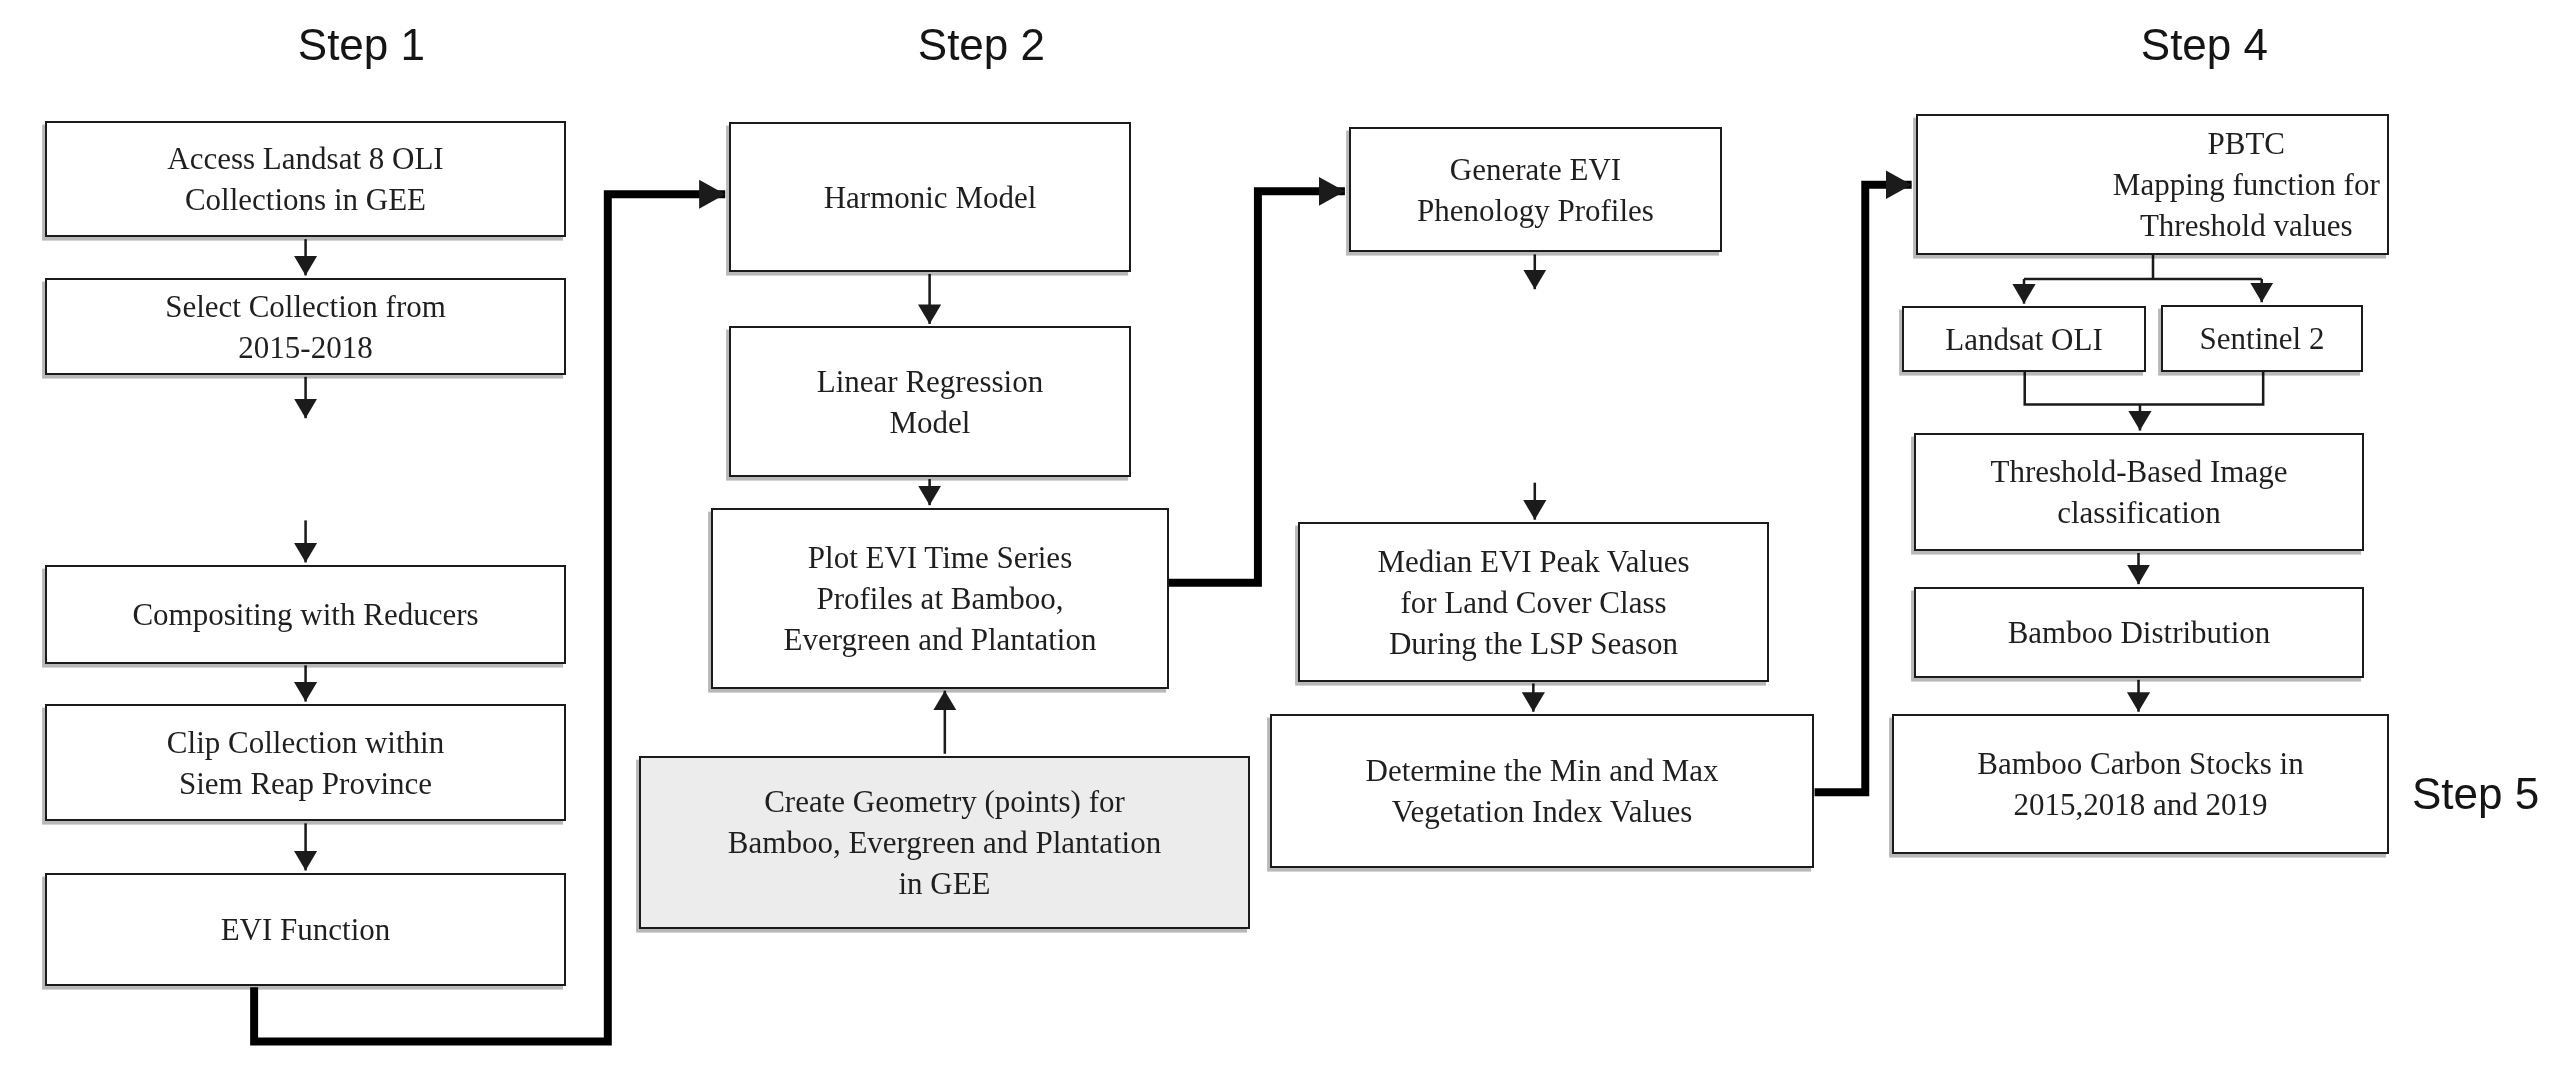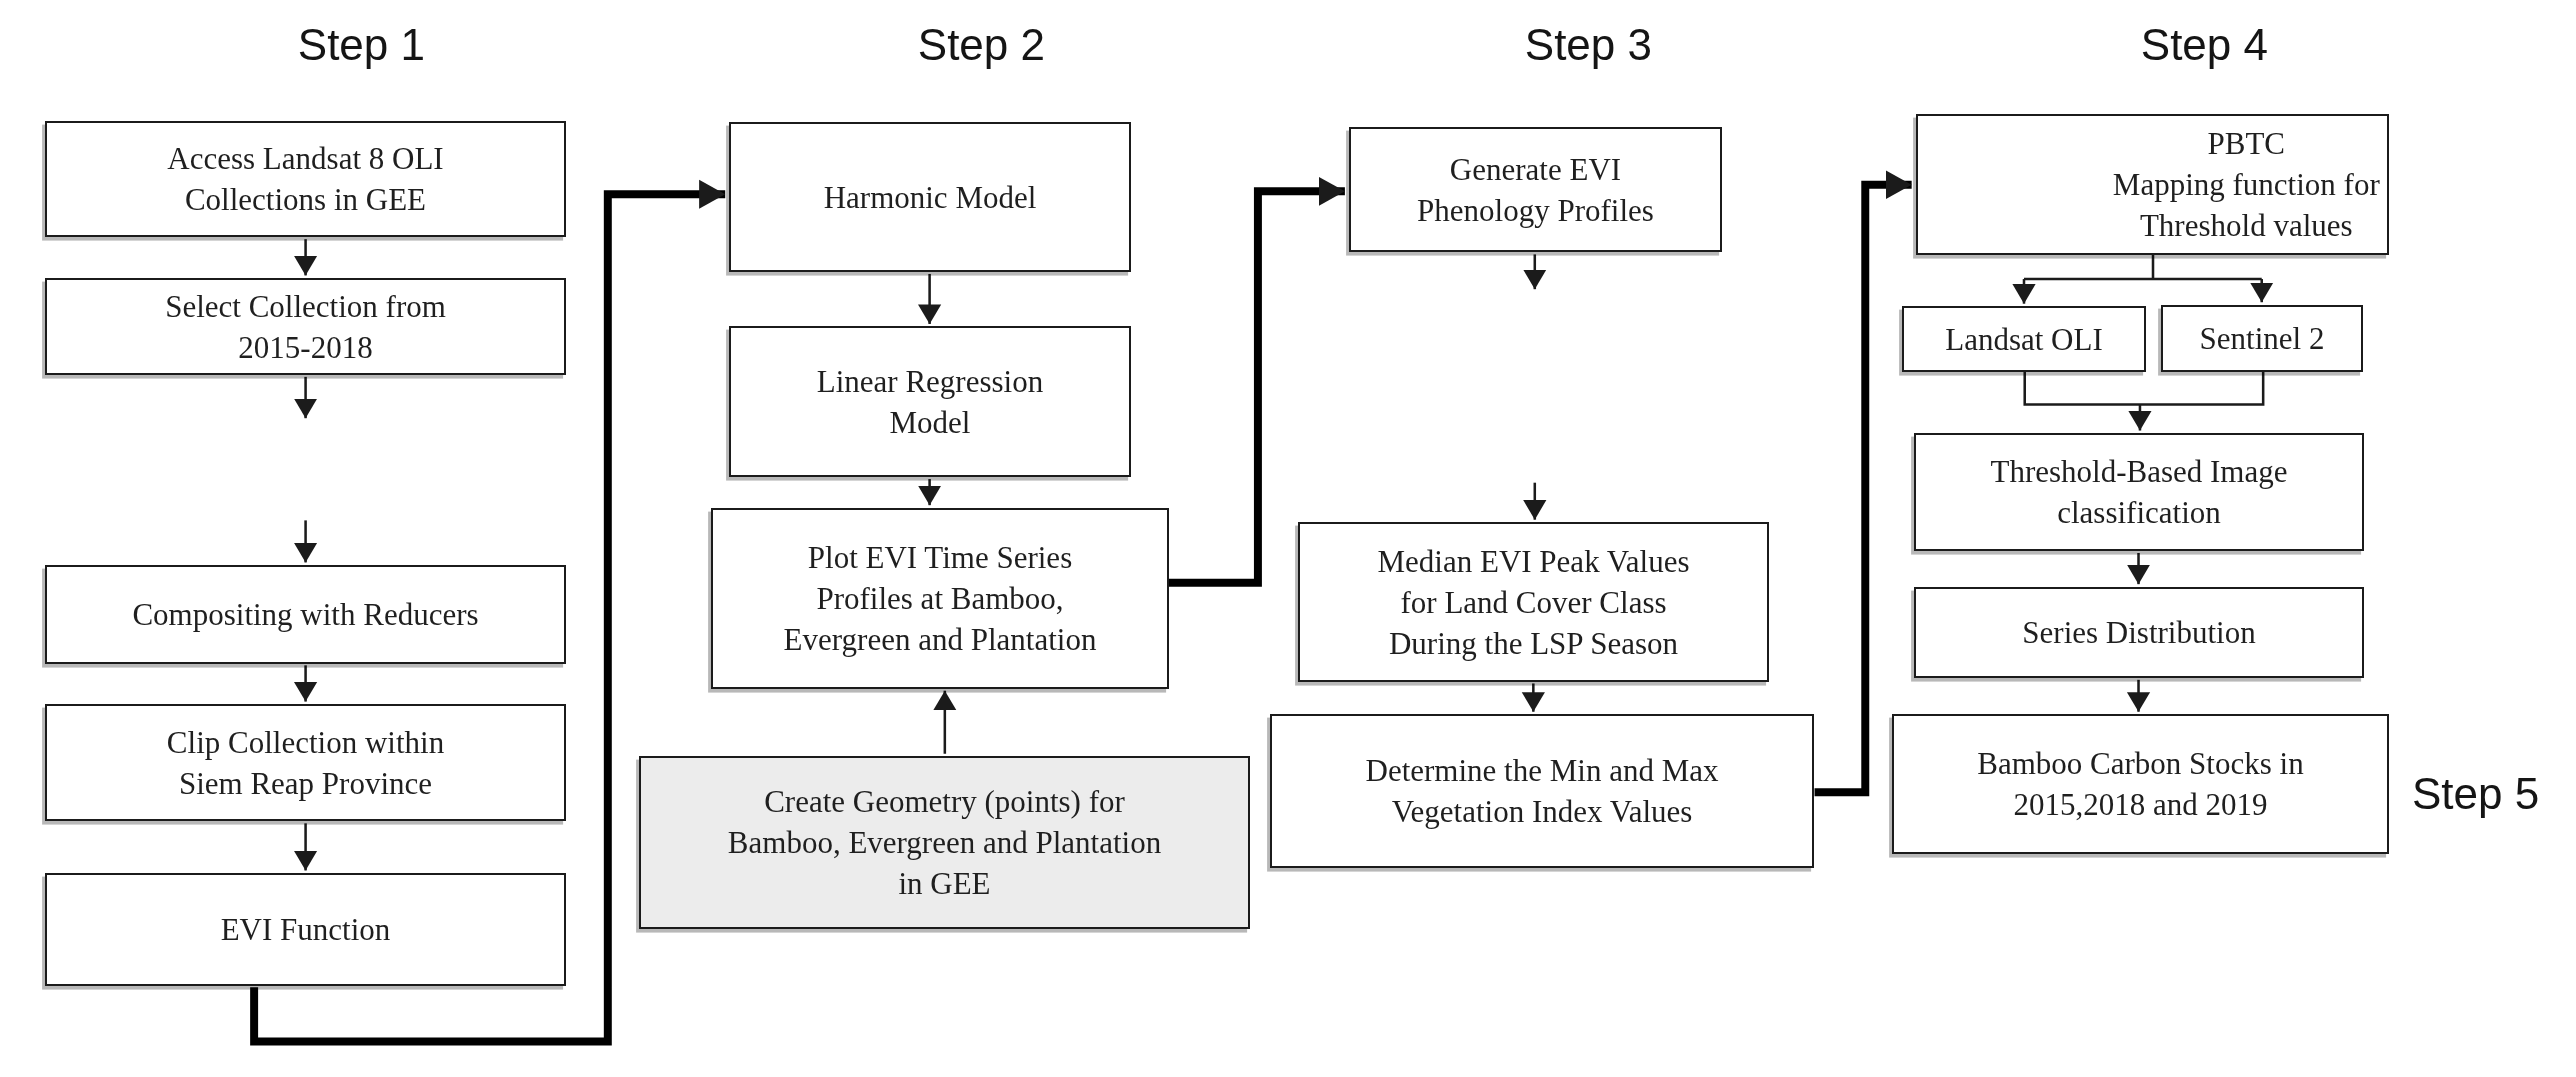--- a/index.html
+++ b/index.html
@@ -31,21 +31,20 @@
   .wire-thick{stroke:#000000;stroke-width:11;fill:none;stroke-linejoin:miter;}
   .arrowhead{fill:#1b1b1b;}
 </style>
 </head>
 <body>
 
 <div id="canvas">
 
   <div class="step-title" style="left:193px;top:16px;">Step 1</div>
   <div class="step-title" style="left:813px;top:16px;">Step 2</div>
-  <div class="step-title" style="left:1420px;top:16px;">Step 3</div>
   <div class="step-title" style="left:2036px;top:16px;">Step 4</div>
   <div class="step-title step-title--side" style="left:2412px;top:765px;">Step 5</div>
 
   <svg id="wires" width="2576" height="1077" viewBox="0 0 3553 1486">
     <defs>
       <marker id="mThin" markerUnits="userSpaceOnUse" markerWidth="28" markerHeight="36" viewBox="0 0 28 36" refX="27" refY="18" orient="auto">
         <path class="arrowhead" d="M0,2 L27,18 L0,34 Z"></path>
       </marker>
       <marker id="mThick" markerUnits="userSpaceOnUse" markerWidth="38" markerHeight="44" viewBox="0 0 38 44" refX="36" refY="22" orient="auto">
         <path class="arrowhead" d="M0,2 L36,22 L0,42 Z"></path>
@@ -143,21 +142,21 @@
     <span class="txt">Landsat OLI</span>
     </div>
   <div class="box" style="left:2161px;top:305px;width:202px;height:67px;">
     <span class="txt">Sentinel 2</span>
     </div>
   <div class="box" style="left:1914px;top:433px;width:450px;height:118px;">
     <span class="txt">Threshold-Based Image
 classification</span>
     </div>
   <div class="box" style="left:1914px;top:587px;width:450px;height:91px;">
-    <span class="txt">Series Distribution</span>
+    <span class="txt">Bamboo Distribution</span>
     </div>
   <div class="box" style="left:1892px;top:714px;width:497px;height:140px;">
     <span class="txt">Bamboo Carbon Stocks in
 2015,2018 and 2019</span>
     </div>
 
 </div>
 
 
 </body></html>

